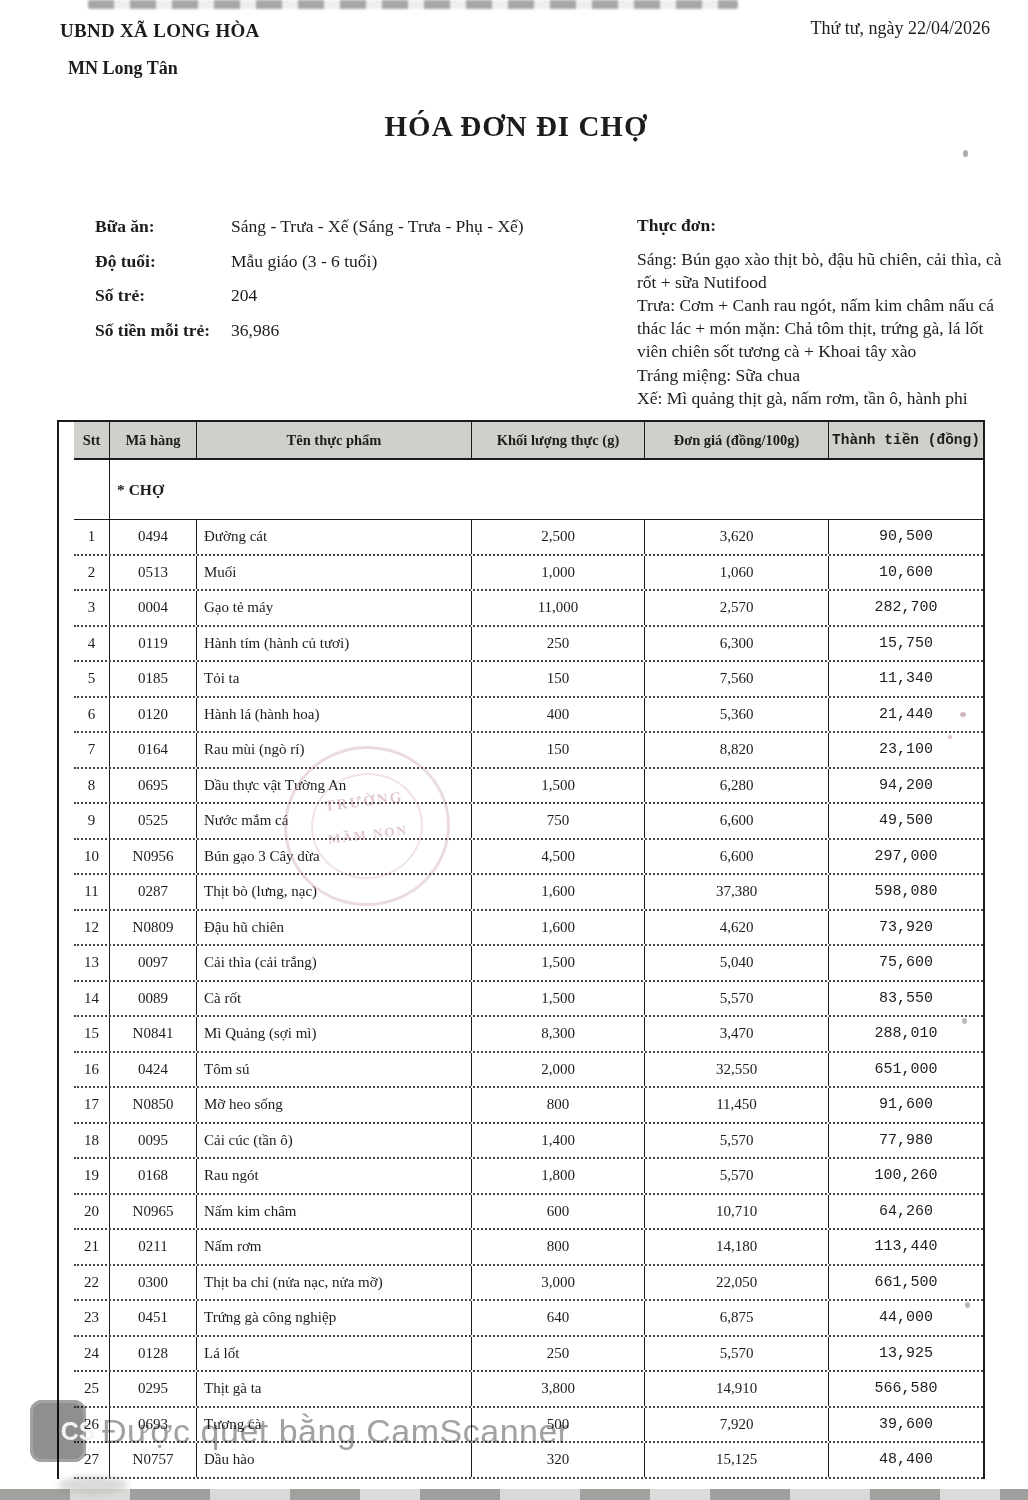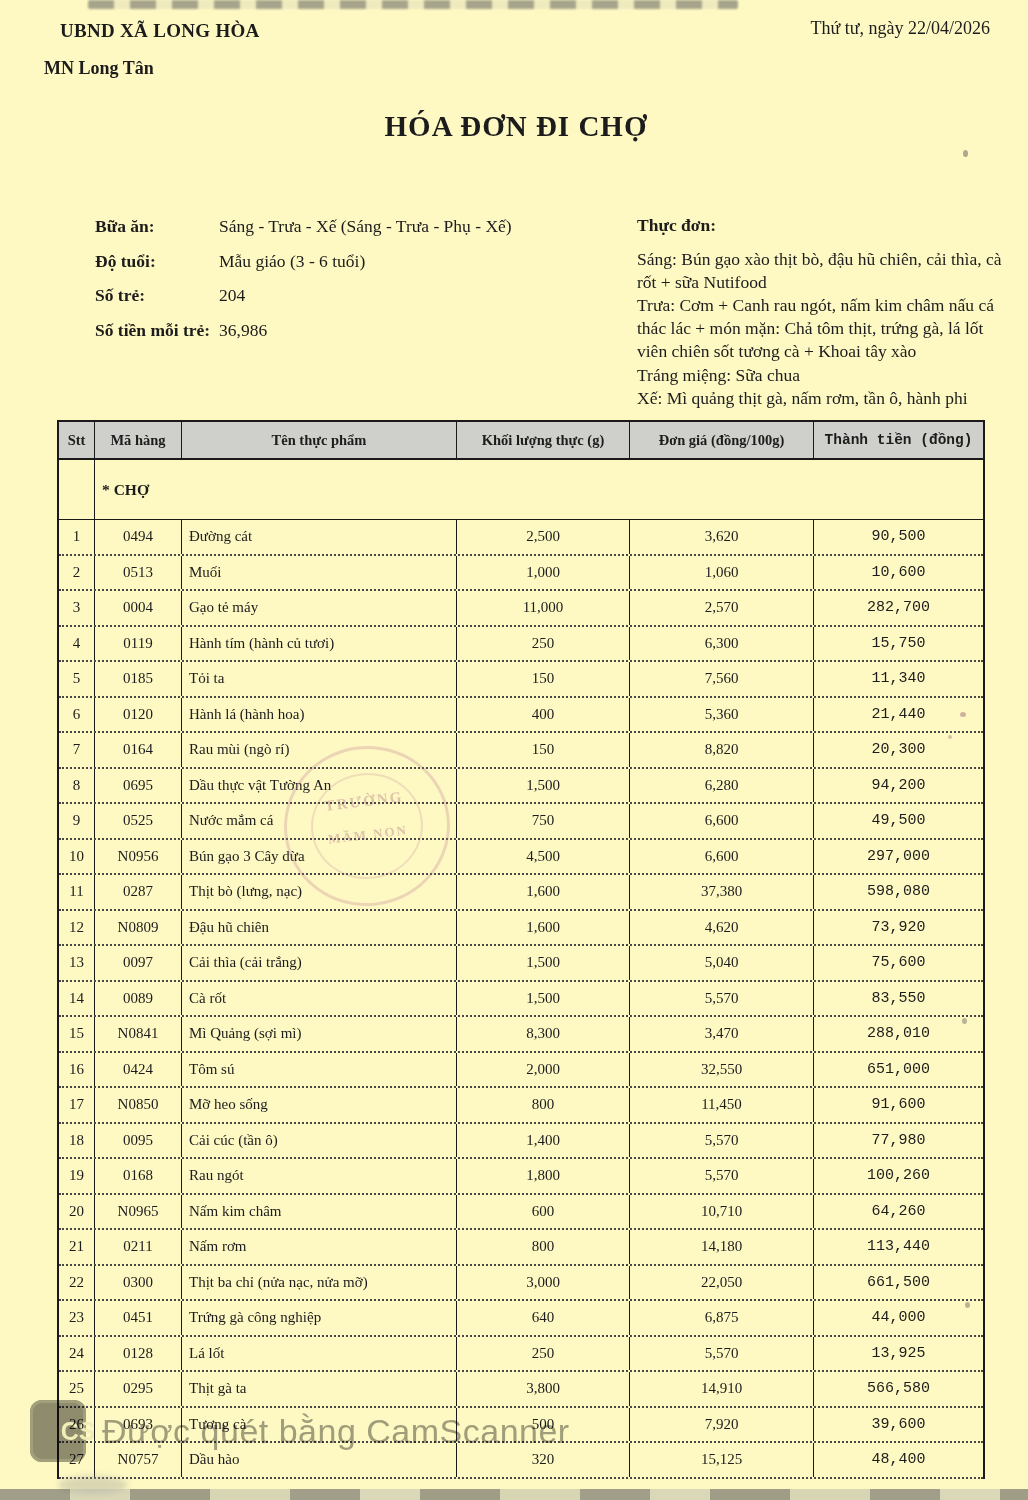--- a/index.html
+++ b/index.html
@@ -1,21 +1,21 @@
 <!DOCTYPE html>
 <html><head>
 <meta charset="utf-8">
 <style>
   * { box-sizing: border-box; margin: 0; padding: 0; }
   html,body { background:#e8e8e6; }
   .page {
     position: relative;
     width: 1028px; height: 1500px;
     margin: 0 auto;
-    background: #fef9c3;
+    background: #ffffff;
     overflow: hidden;
     font-family: "Liberation Serif", "DejaVu Serif", serif;
     color: #1c1c1c;
   }
 
   
   .top-smudge {
     position:absolute; left:88px; top:0; width:650px; height:9px;
     background: repeating-linear-gradient(90deg, rgba(95,95,95,.55) 0 26px, rgba(170,170,170,.18) 26px 42px);
     filter: blur(1px); border-radius:2px;
@@ -33,40 +33,40 @@
   }
   .speck { position:absolute; border-radius:50%; }
   .speck.s1 { left:963px; top:150px; width:5px; height:7px; background:rgba(90,90,90,.5); }
   .speck.s2 { left:960px; top:712px;  width:6px; height:5px; background:rgba(150,90,110,.45); }
   .speck.s3 { left:948px; top:735px;  width:4px; height:4px; background:rgba(150,90,110,.35); }
   .speck.s4 { left:962px; top:1018px; width:5px; height:6px; background:rgba(100,100,100,.45); }
   .speck.s5 { left:965px; top:1302px; width:5px; height:6px; background:rgba(100,100,100,.45); }
 
   
   .org1 { position:absolute; left:60px; top:20px;  font-size:19px; font-weight:bold; letter-spacing:.3px; }
-  .org2 { position:absolute; left:44px; top:58px;  font-size:18px; font-weight:bold; }
+  .org2 { position:absolute; left:68px; top:58px;  font-size:18px; font-weight:bold; }
   .doc-date { position:absolute; right:38px; top:18px; font-size:18px; font-weight:normal; }
   .doc-title { position:absolute; left:4px; right:0; top:110px; text-align:center;
     font-size:29px; font-weight:bold; letter-spacing:1px; }
 
   
   .info { position:absolute; left:95px; top:216px; font-size:17.5px; width:470px; }
-  .info-row { display:flex; margin-bottom:13.5px; }
+  .info-row { display:flex; margin-bottom:13.5px;gap:12px; }
   .info-label { min-width:118px; font-weight:bold; margin-right:6px; white-space:nowrap; }
   .info-value { white-space:nowrap; }
 
   
   .menu { position:absolute; left:637px; top:214px; width:376px; font-size:17.5px; line-height:1.32; }
   .menu-heading { font-weight:bold; margin-bottom:11px; }
 
   
   .tbl {
     position:absolute; left:57px; top:420px; width:928px;
     border:2px solid #1a1a1a; border-bottom:none;
-    background:transparent; font-size:15px;
+    background:transparent; font-size:15px;padding-left:15px;
   }
   .thead { display:flex; height:38px; background:#cfcfcb; border-bottom:2px solid #1a1a1a; }
   .hcell {
     display:flex; align-items:center; justify-content:center;
     font-weight:bold; font-size:14.5px; border-right:1.5px solid #1a1a1a; text-align:center;
   }
   .c0 { width:36px; } .c1 { width:87px; } .c2 { width:275px; }
   .c3 { width:173px; } .c4 { width:184px; } .c5 { flex:1;font-family:Liberation Mono, monospace; }
   .hcell.c5, .cell.c5 { border-right:none; }
   .group { display:flex; height:60px; border-bottom:1.5px solid #1a1a1a; }
@@ -200,21 +200,21 @@
           <div class="cell c3">400</div>
           <div class="cell c4">5,360</div>
           <div class="cell c5">21,440</div>
         </div>
         <div class="trow">
           <div class="cell c0">7</div>
           <div class="cell c1">0164</div>
           <div class="cell c2">Rau mùi (ngò rí)</div>
           <div class="cell c3">150</div>
           <div class="cell c4">8,820</div>
-          <div class="cell c5">20,300</div>
+          <div class="cell c5">23,100</div>
         </div>
         <div class="trow">
           <div class="cell c0">8</div>
           <div class="cell c1">0695</div>
           <div class="cell c2">Dầu thực vật Tường An</div>
           <div class="cell c3">1,500</div>
           <div class="cell c4">6,280</div>
           <div class="cell c5">94,200</div>
         </div>
         <div class="trow">

